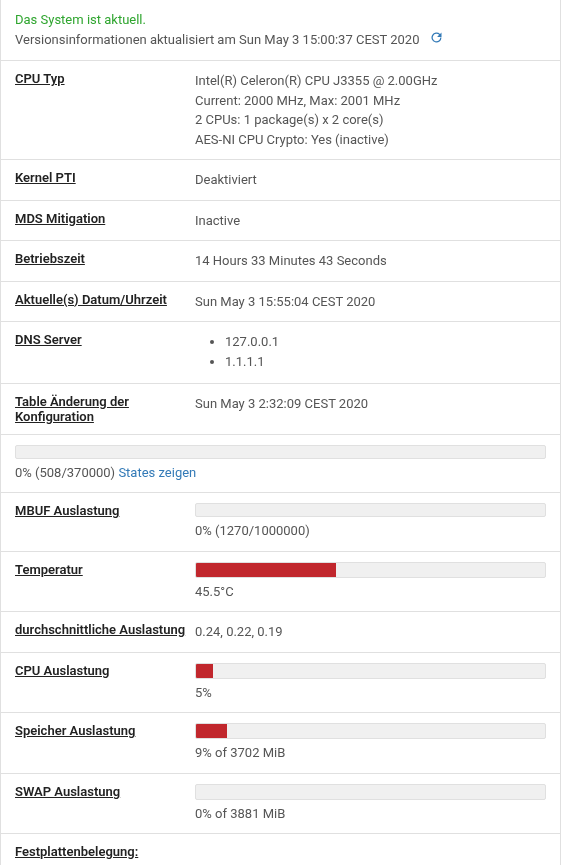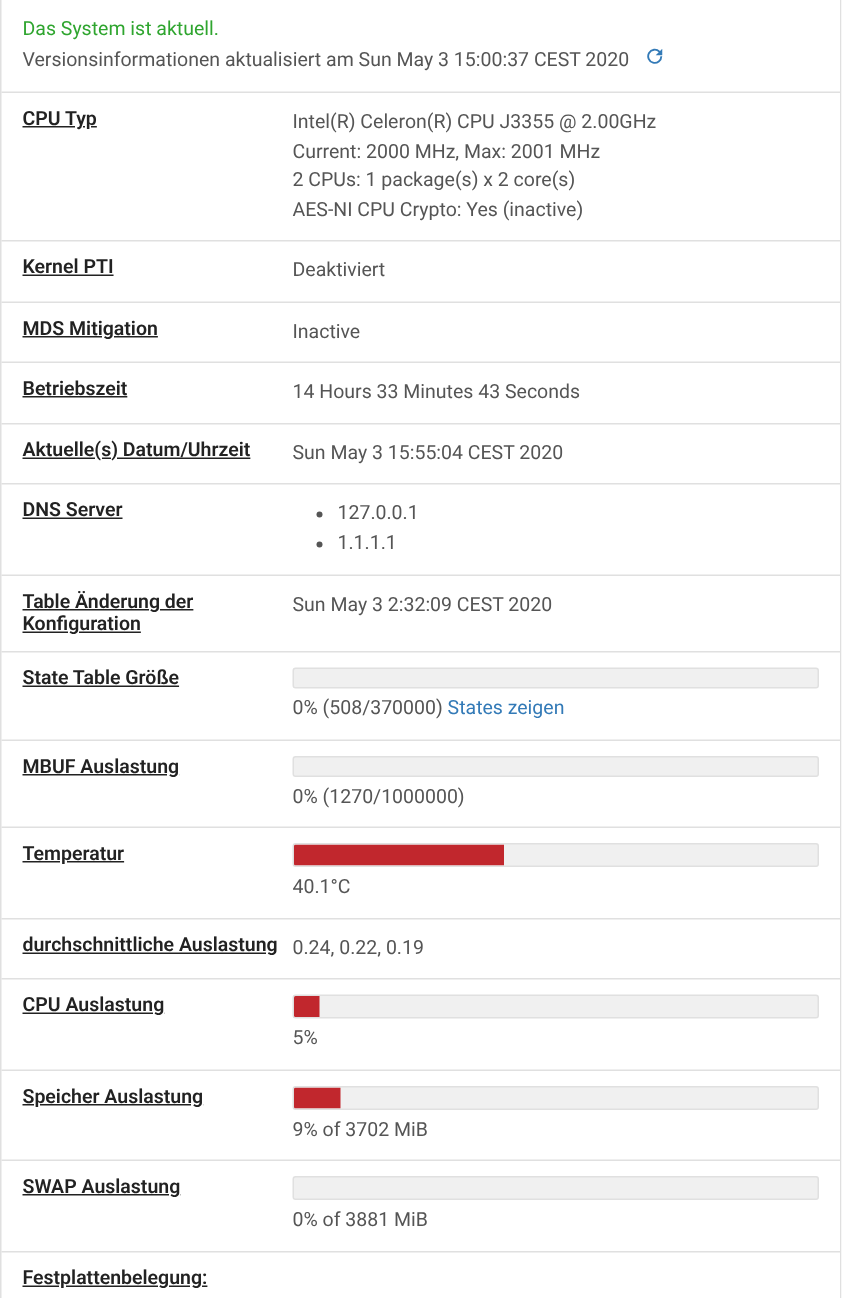--- a/index.html
+++ b/index.html
@@ -76,21 +76,20 @@
       </ul>
     </div>
   </div>
 
   <div class="row">
     <div class="label">Table Änderung der Konfiguration</div>
     <div class="value">Sun May 3 2:32:09 CEST 2020</div>
   </div>
 
   <div class="row">
-    <div class="label">State Table Größe</div>
     <div class="value">
       <div class="bar-track">
           <div class="bar-fill" style="width:0%"></div>
         </div>
       <span>0% (508/370000) </span><span class="link">States zeigen</span>
     </div>
   </div>
 
   <div class="row">
     <div class="label">MBUF Auslastung</div>
@@ -101,21 +100,21 @@
       <span>0% (1270/1000000)</span>
     </div>
   </div>
 
   <div class="row">
     <div class="label">Temperatur</div>
     <div class="value">
       <div class="bar-track tall">
           <div class="bar-fill" style="width:40%"></div>
         </div>
-      <span>40.1°C</span>
+      <span>45.5°C</span>
     </div>
   </div>
 
   <div class="row">
     <div class="label">durchschnittliche Auslastung</div>
     <div class="value">0.24, 0.22, 0.19</div>
   </div>
 
   <div class="row">
     <div class="label">CPU Auslastung</div>

